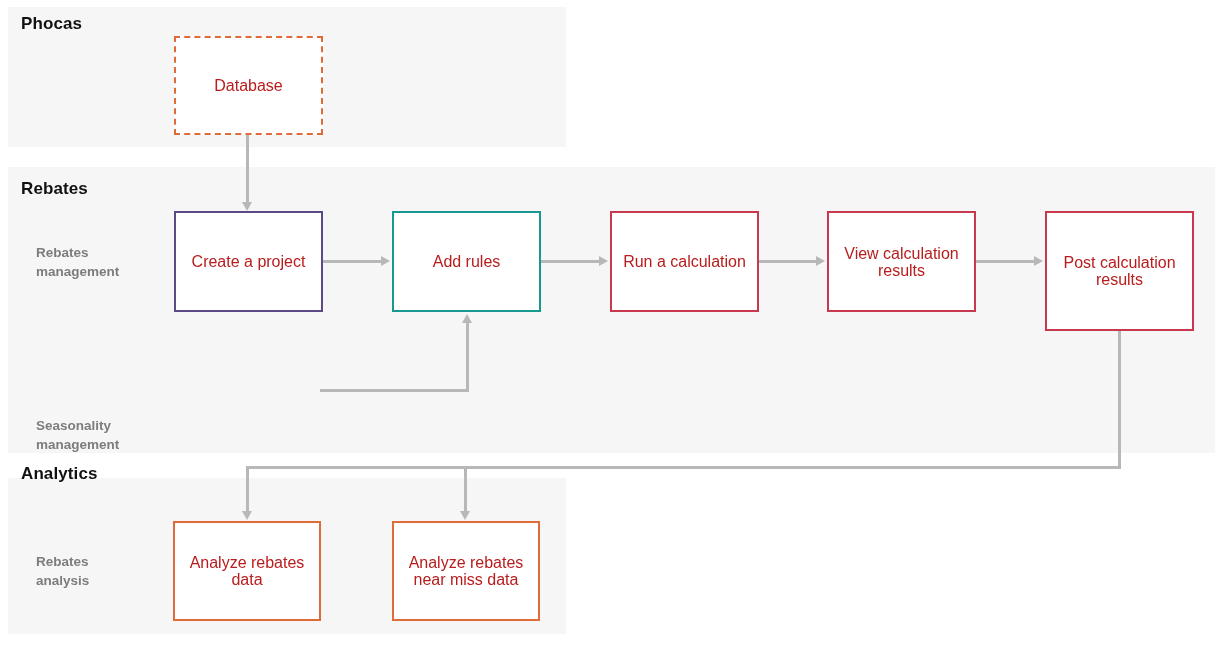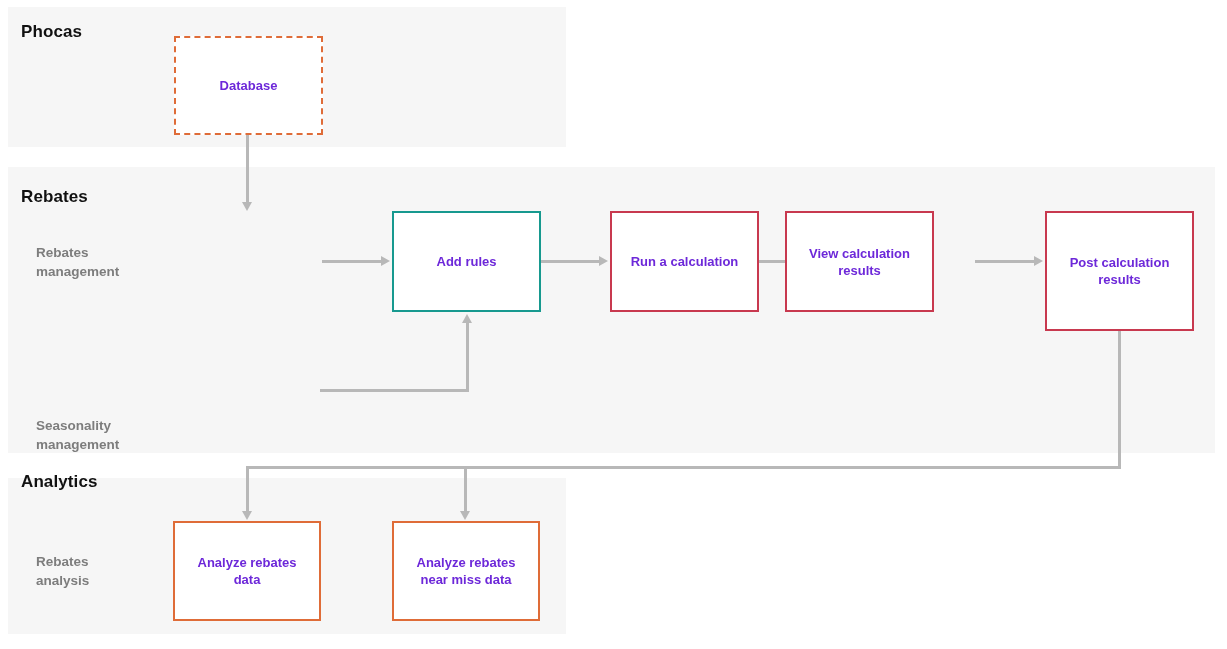--- a/index.html
+++ b/index.html
@@ -21,41 +21,40 @@
     position: absolute;
     background: #f6f6f6;
   }
   .band-title {
     position: absolute;
     font-size: 17px;
     font-weight: bold;
     color: #111111;
     letter-spacing: 0.1px;
     white-space: nowrap;
-    margin-top: 8px;
   }
   .row-label {
     position: absolute;
     font-size: 13.5px;
     font-weight: bold;
     color: #7d7d7d;
     line-height: 19px;
     white-space: pre-line;
   }
   .node {
     position: absolute;
     background: #ffffff;
     display: flex;
     align-items: center;
     justify-content: center;
     text-align: center;
     box-sizing: border-box;
-    font-size: 13px;
-    font-weight: bold;
-    color: #6d28d9;
+    font-size: 16px;
+    font-weight: normal;
+    color: #b91c1c;
     line-height: 17px;
     padding: 0 6px;
   }
   .node-label { white-space: pre-line; display: block; }
 
   .n-purple  { border: 2px solid #5b4a86; }
   .n-teal    { border: 2px solid #17998f; }
   .n-crimson { border: 2px solid #c8394f; }
   .n-amber   { border: 2px solid #f2b134; }
   .n-orange  { border: 2px solid #df6c38; }
@@ -130,30 +129,33 @@
   <div class="conn conn-h" style="left:246px; top:466px; width:875px;"></div>
   <div class="conn conn-v" style="left:246px; top:466px; height:47px;"></div>
   <div class="arrow arrow-down" style="left:242px; top:511px;"></div>
   <div class="conn conn-v" style="left:464px; top:466px; height:47px;"></div>
   <div class="arrow arrow-down" style="left:460px; top:511px;"></div>
 
   <div class="node n-dashed" style="left:174px; top:36px; width:149px; height:99px;">
     <span class="node-label">Database</span>
   </div>
 
+  <div class="node n-purple" style="left:174px; top:211px; width:149px; height:101px;">
+    <span class="node-label">Create a project</span>
+  </div>
 
   <div class="node n-crimson" style="left:610px; top:211px; width:149px; height:101px;">
     <span class="node-label">Run a calculation</span>
   </div>
 
   <div class="node n-teal" style="left:392px; top:211px; width:149px; height:101px;">
     <span class="node-label">Add rules</span>
   </div>
 
-  <div class="node n-crimson" style="left:785px; top:211px; width:149px; height:101px;">
+  <div class="node n-crimson" style="left:827px; top:211px; width:149px; height:101px;">
     <span class="node-label">View calculation
 results</span>
   </div>
 
   <div class="node n-crimson" style="left:1045px; top:211px; width:149px; height:120px;">
     <span class="node-label">Post calculation
 results</span>
   </div>
 
 

